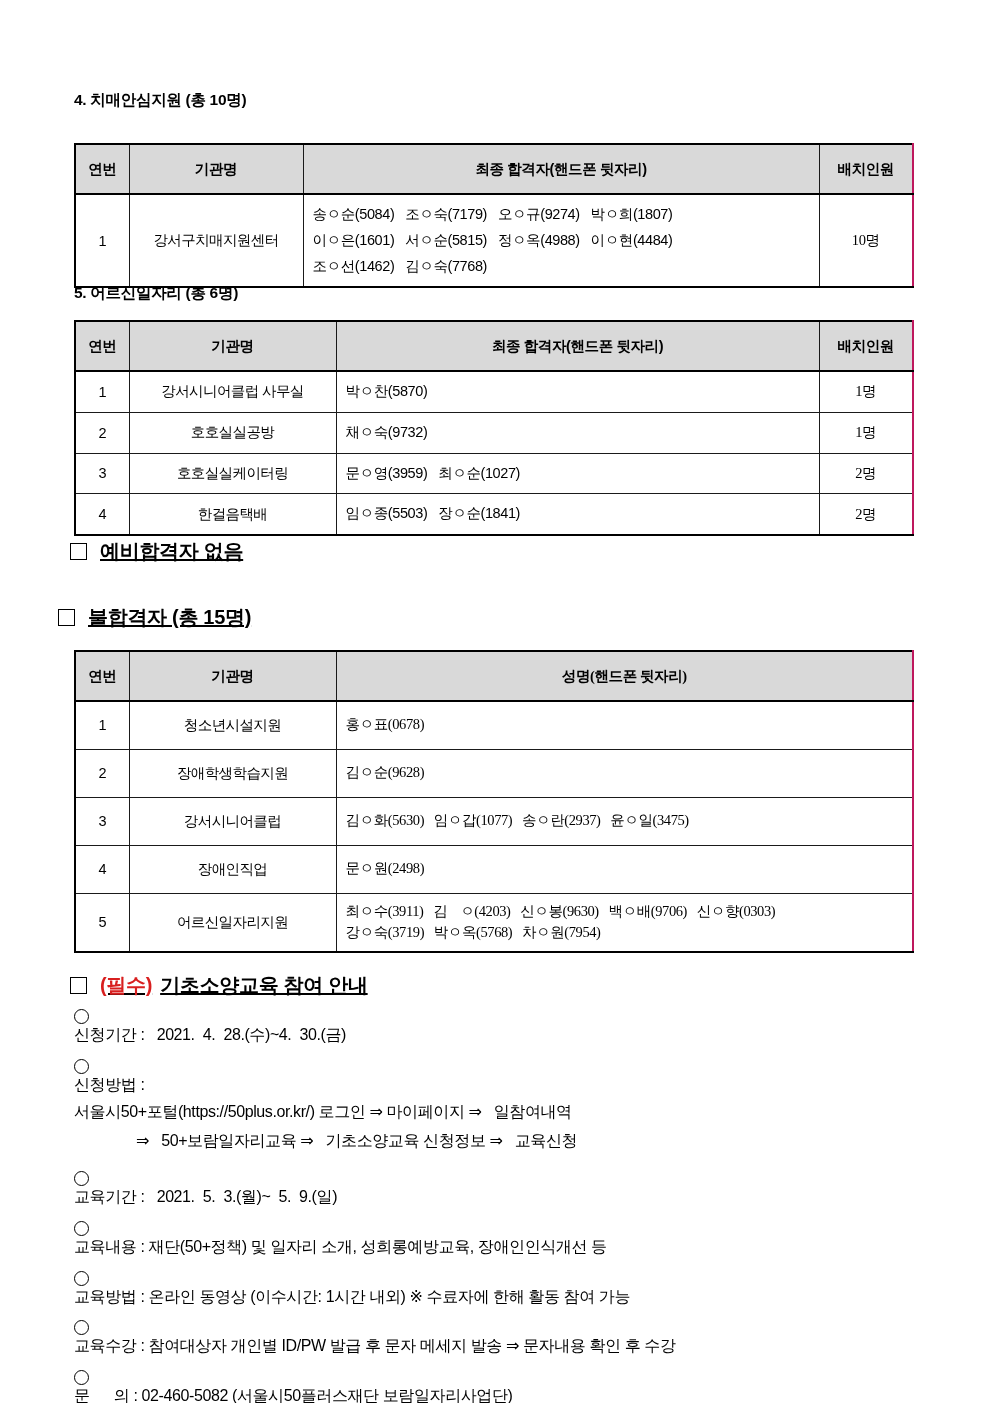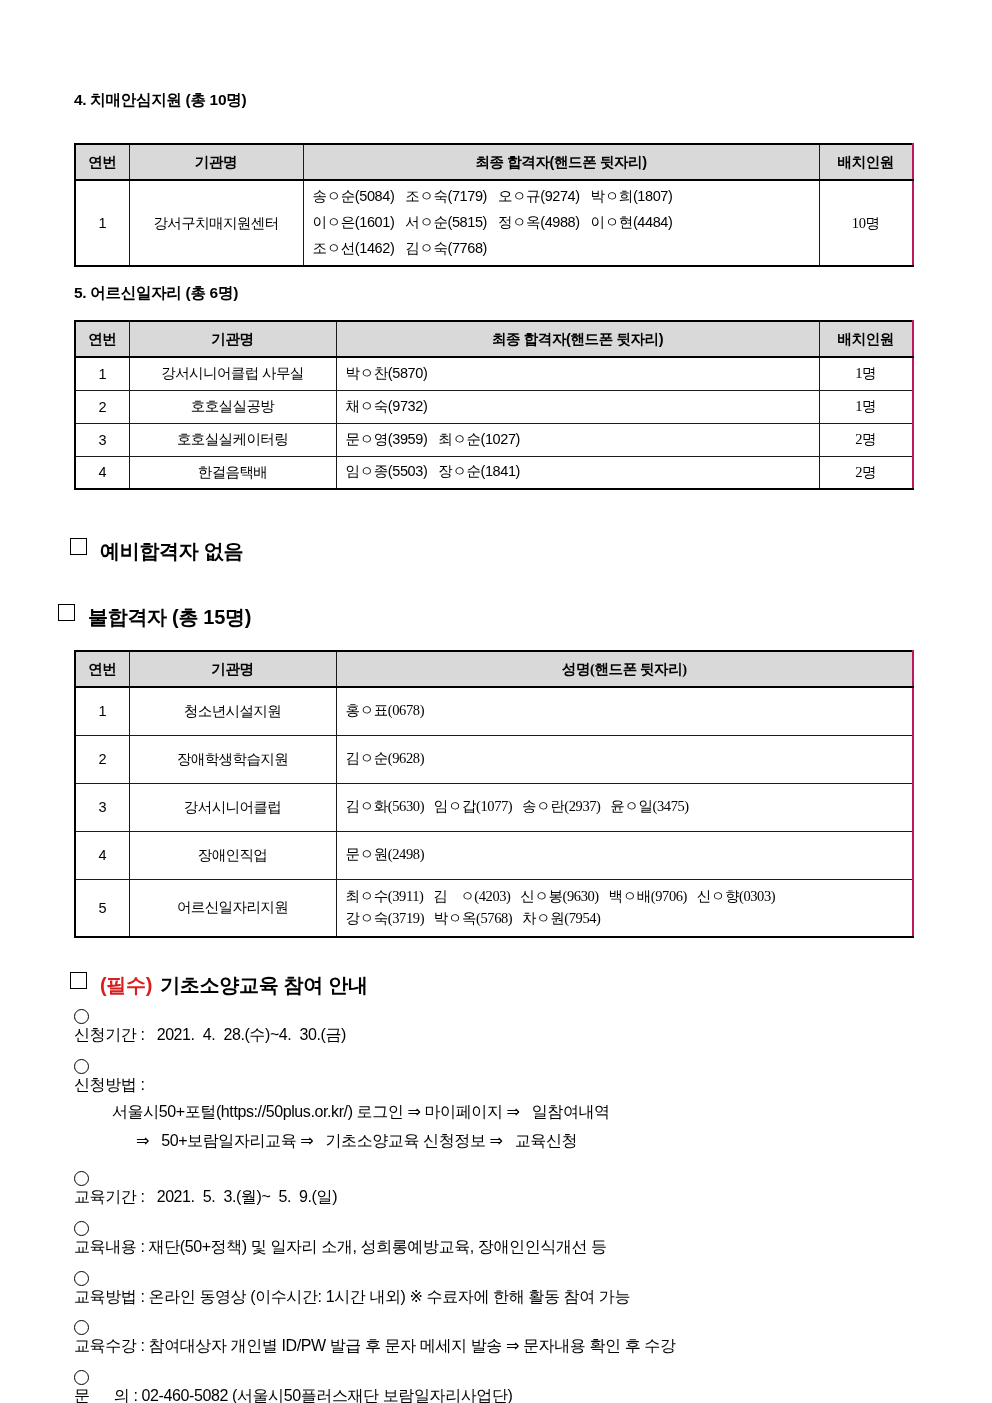--- a/index.html
+++ b/index.html
@@ -36,21 +36,21 @@
   
   table.doc {
     position: absolute;
     border-collapse: collapse;
     table-layout: fixed;
     font-size: 14.5px;
     letter-spacing: -0.4px;
   }
   table.doc th, table.doc td {
     border: 1px solid #1a1a1a;
-    padding: 0;
+    padding: 7px;
     vertical-align: middle;
     font-weight: 400;
   }
   table.doc thead th {
     background: #d9d9d9;
     text-align: center;
     font-weight: 700;
     height: 34px;
     border-bottom: 2px solid #000000;
     border-top: 2px solid #000000;
@@ -77,25 +77,26 @@
     white-space: pre-wrap;
   }
   td.inst {
     letter-spacing: -0.6px;
   }
 
   
   .chk-head {
     position: absolute;
     display: flex;
-    align-items: flex-start;
+    align-items: center;
     font-size: 20px;
     font-weight: 700;
     letter-spacing: -0.3px;
     white-space: nowrap;
+    text-decoration: underline;
   }
   .chk-box {
     display: inline-block;
     width: 15px;
     height: 15px;
     border: 1.6px solid #000;
     margin-right: 13px;
     flex: 0 0 auto;
   }
   .red {
@@ -124,21 +125,20 @@
     width: 13px;
     height: 13px;
     border: 1.4px solid #000;
     border-radius: 50%;
     margin-right: 11px;
     margin-top: 4px;
     flex: 0 0 auto;
   }
   .b-text { white-space: pre; }
   .sub-line {
-    margin-left: 38px;
     margin-bottom: 7px;
     line-height: 1.35;
     white-space: pre;
     font-size: 16px;
   }
   .sub-line.indent2 { margin-left: 62px; }
 </style>
 </head>
 <body>
 

